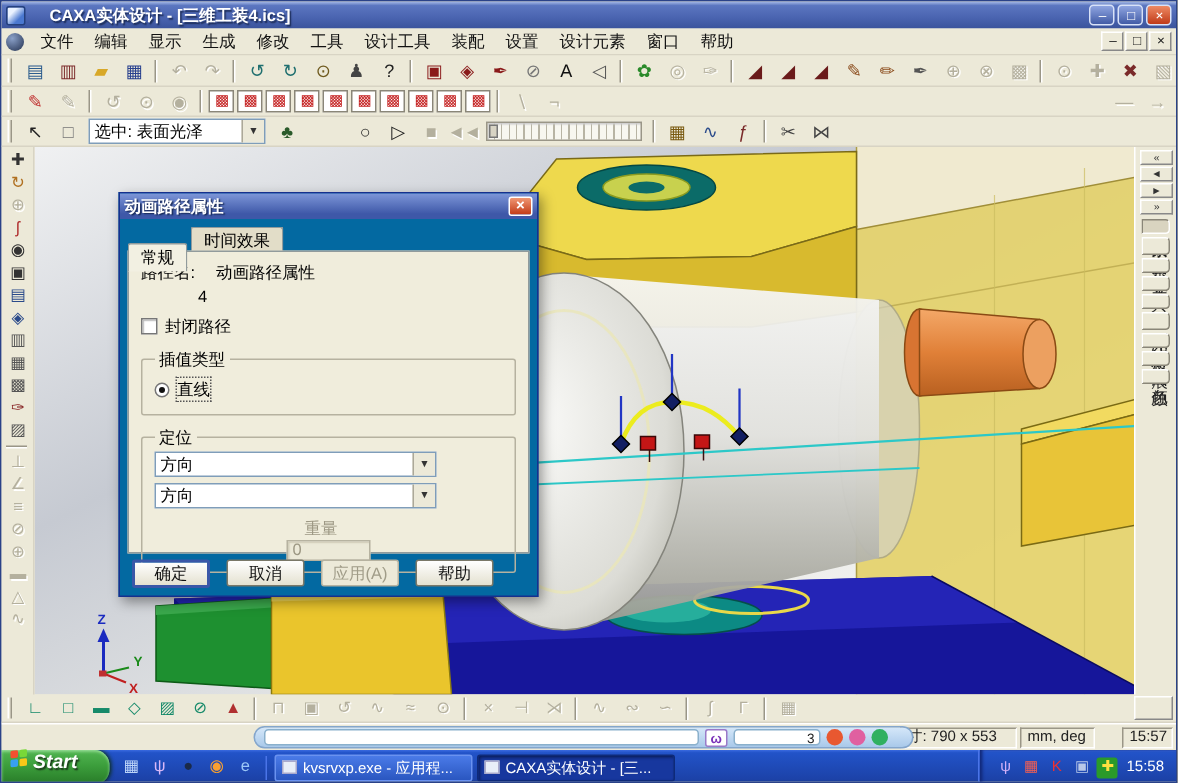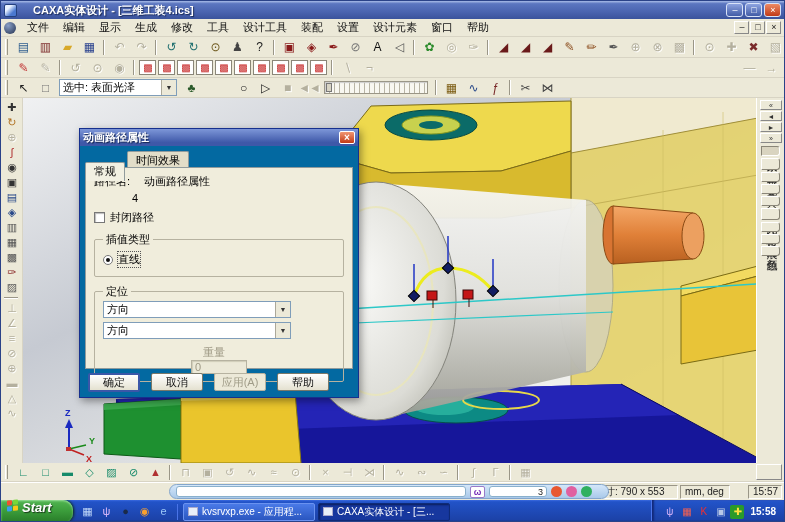--- a/index.html
+++ b/index.html
@@ -93,21 +93,21 @@
   .sl1{background:#f25030;} .sl2{background:#78d838;} .sl3{background:#38a0f0;} .sl4{background:#f8c818;}
   .startlabel{color:#fff;font-weight:bold;font-style:italic;font-size:13px;text-shadow:1px 1px 1px #1a3a1a;}
   .ql{display:flex;align-items:center;gap:3px;padding:0 6px;border-right:1px solid #4a74e8;flex:none;}
   .ql .tbtn{width:16px;height:16px;font-size:11px;margin:0;}
   .tasks{display:flex;align-items:center;gap:3px;padding:0 5px;flex:1;min-width:0;}
   .task{width:132px;height:18px;background:linear-gradient(#4a7ae8,#2a56c0);border:1px solid #6a92f0;border-radius:2px;display:flex;align-items:center;gap:4px;padding:0 4px;color:#fff;font-size:10px;white-space:nowrap;overflow:hidden;}
   .task.active{background:#17379e;border-color:#0e2a78;box-shadow:inset 1px 1px 2px #0a1e5a;}
   .ticon{width:10px;height:9px;background:#e8eef8;border:1px solid #aac;flex:none;}
   .tray{display:flex;align-items:center;gap:4px;padding:0 8px 0 10px;border-left:1px solid #4a74e8;box-shadow:inset 2px 0 2px #12297a;flex:none;height:100%;}
   .tray .tbtn{width:14px;height:14px;font-size:10px;margin:0;}
-  .trayclock{color:#fff;font-size:10px;margin-left:2px;font-weight:bold;}
+  .trayclock{color:#fff;font-size:10px;margin-left:2px;}
   svg text{font-family:"Liberation Sans",sans-serif;}
 </style>
 </head>
 <body>
 
 <div class="screen">
 
   <div class="titlebar">
     <span class="appicon"></span>
     <span class="title-text">CAXA实体设计 - [三维工装4.ics]</span>

